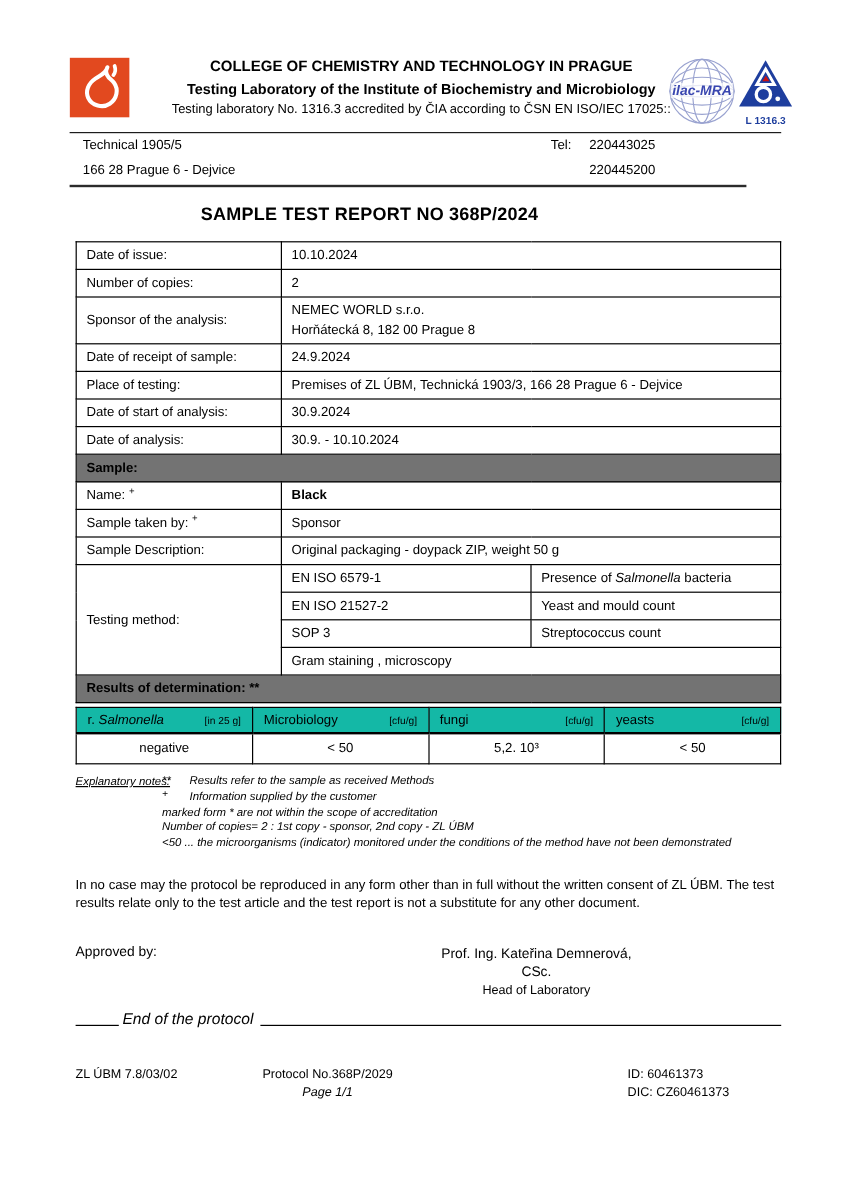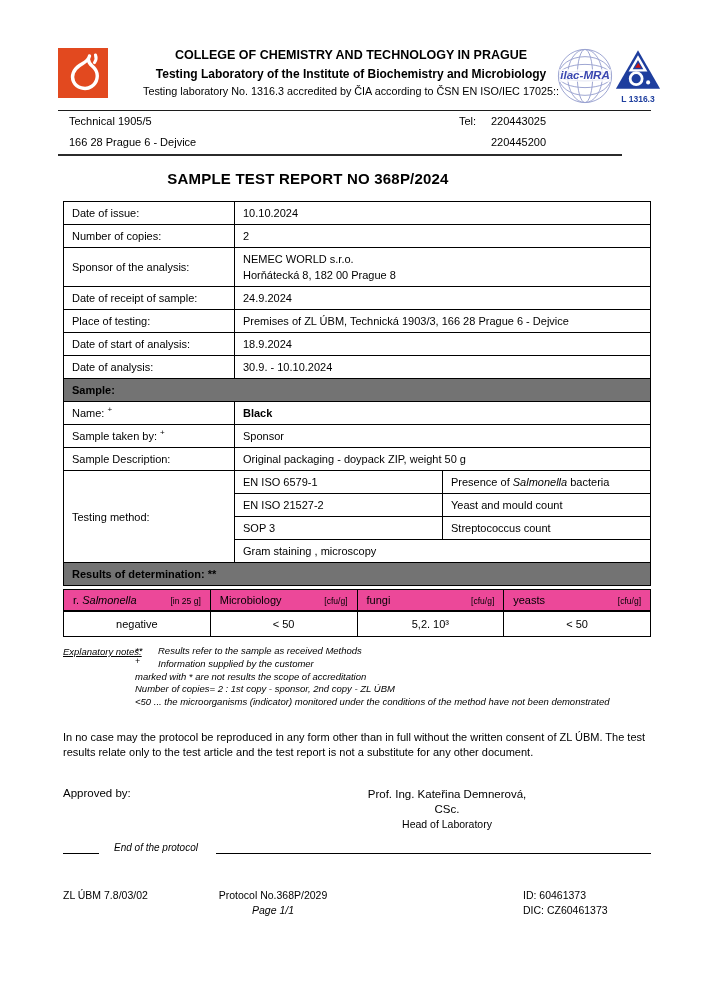--- a/index.html
+++ b/index.html
@@ -38,41 +38,41 @@
   .main-table td { border:1px solid #000; padding:3px 8px; line-height:16px; vertical-align:middle; }
   .main-table td.lbl { width:154px; }
   .main-table td.mcode { width:111px; }
   .band { background:#737373; font-weight:bold; }
   .bold { font-weight:bold; }
   .i { font-style:italic; }
   sup.mark { font-size:8px; vertical-align:super; line-height:0; }
 
   .results-table { width:588px; margin-left:5px; margin-top:3px; font-size:11px; }
   .results-table td { border:1px solid #000; }
-  .results-table .rh td { background:#ec4899; border-bottom:2.5px solid #000; padding:4px 9px; }
+  .results-table .rh td { background:#14b8a6; border-bottom:2.5px solid #000; padding:4px 9px; }
   .rh-cell { display:flex; justify-content:space-between; align-items:baseline; }
   .rh-unit { font-size:8.5px; }
   .results-table .rv td { text-align:center; padding:4.5px 4px; line-height:15px; }
 
   
   .notes { position:relative; margin-left:5px; margin-top:8px; font-style:italic; font-size:9.5px; line-height:12.8px; }
   .notes-label { position:absolute; left:0; top:1px; text-decoration:underline; }
   .note-line { margin-left:72px; }
   .nmark { display:inline-block; width:23px; }
   .nmark.raised { position:relative; top:-3px; font-size:8.5px; }
   .cfu-span { display:inline-block; width:85px; }
 
   
   .disclaimer { margin:21px 0 0 5px; width:586px; font-size:11px; line-height:15.5px; }
   .approval { position:relative; margin-top:26px; height:44px; font-size:11.5px; }
   .approved-label { position:absolute; left:5px; top:0; }
   .approver { position:absolute; left:300px; top:0; width:178px; text-align:center; }
   .approver-name { font-size:11.5px; line-height:15px; }
   .approver-role { font-size:10.5px; line-height:15px; }
-  .end-line { display:flex; align-items:flex-end; margin-top:8px; height:15px; font-size:10px;gap:12px; }
+  .end-line { display:flex; align-items:flex-end; margin-top:8px; height:15px; font-size:13px; }
   .end-ul { border-bottom:1.1px solid #000; }
   .end-pre { width:36px; margin-left:5px; }
   .end-text { font-style:italic; padding:0 6px 0 3px; line-height:13px; }
   .end-trail { flex:1; }
 
   .footer { position:absolute; left:58px; top:888px; width:593px; height:40px; font-size:10.5px; line-height:15px; }
   .f-left { position:absolute; left:5px; top:0; }
   .f-center { position:absolute; left:115px; top:0; width:200px; text-align:center; }
   .f-page { font-style:italic; }
   .f-right { position:absolute; left:465px; top:0; }
@@ -159,21 +159,21 @@
     <tr>
       <td class="lbl">Date of receipt of sample:</td>
       <td colspan="2">24.9.2024</td>
     </tr>
     <tr>
       <td class="lbl">Place of testing:</td>
       <td colspan="2">Premises of ZL ÚBM, Technická 1903/3, 166 28 Prague 6 - Dejvice</td>
     </tr>
     <tr>
       <td class="lbl">Date of start of analysis:</td>
-      <td colspan="2">18.9.2024</td>
+      <td colspan="2">30.9.2024</td>
     </tr>
     <tr>
       <td class="lbl">Date of analysis:</td>
       <td colspan="2">30.9. - 10.10.2024</td>
     </tr>
 
     <tr>
       <td class="band" colspan="3">Sample:</td>
     </tr>
 
@@ -247,21 +247,21 @@
       <td>5,2. 10³</td>
       <td>&lt; 50</td>
     </tr>
   </tbody>
     </table>
 
   <div class="notes">
     <span class="notes-label">Explanatory notes:</span>
     <div class="note-line"><span class="nmark">**</span><span>Results refer to the sample as received Methods</span></div>
     <div class="note-line"><span class="nmark raised">+</span><span>Information supplied by the customer</span></div>
-    <div class="note-line"><span>marked with * are not results the scope of accreditation</span></div>
+    <div class="note-line"><span>marked form * are not within the scope of accreditation</span></div>
     <div class="note-line"><span>Number of copies= 2 : 1st copy - sponsor, 2nd copy - ZL ÚBM</span></div>
     <div class="note-line"><span>&lt;50 ... the microorganisms (indicator) monitored under the conditions of the method have not been demonstrated</span></div>
   </div>
 
   <div class="disclaimer">In no case may the protocol be reproduced in any form other than in full without the written consent of ZL ÚBM. The test results relate only to the test article and the test report is not a substitute for any other document.</div>
 
   <div class="approval">
     <span class="approved-label">Approved by:</span>
     <div class="approver">
       <div class="approver-name">Prof. Ing. Kateřina Demnerová, CSc.</div>

